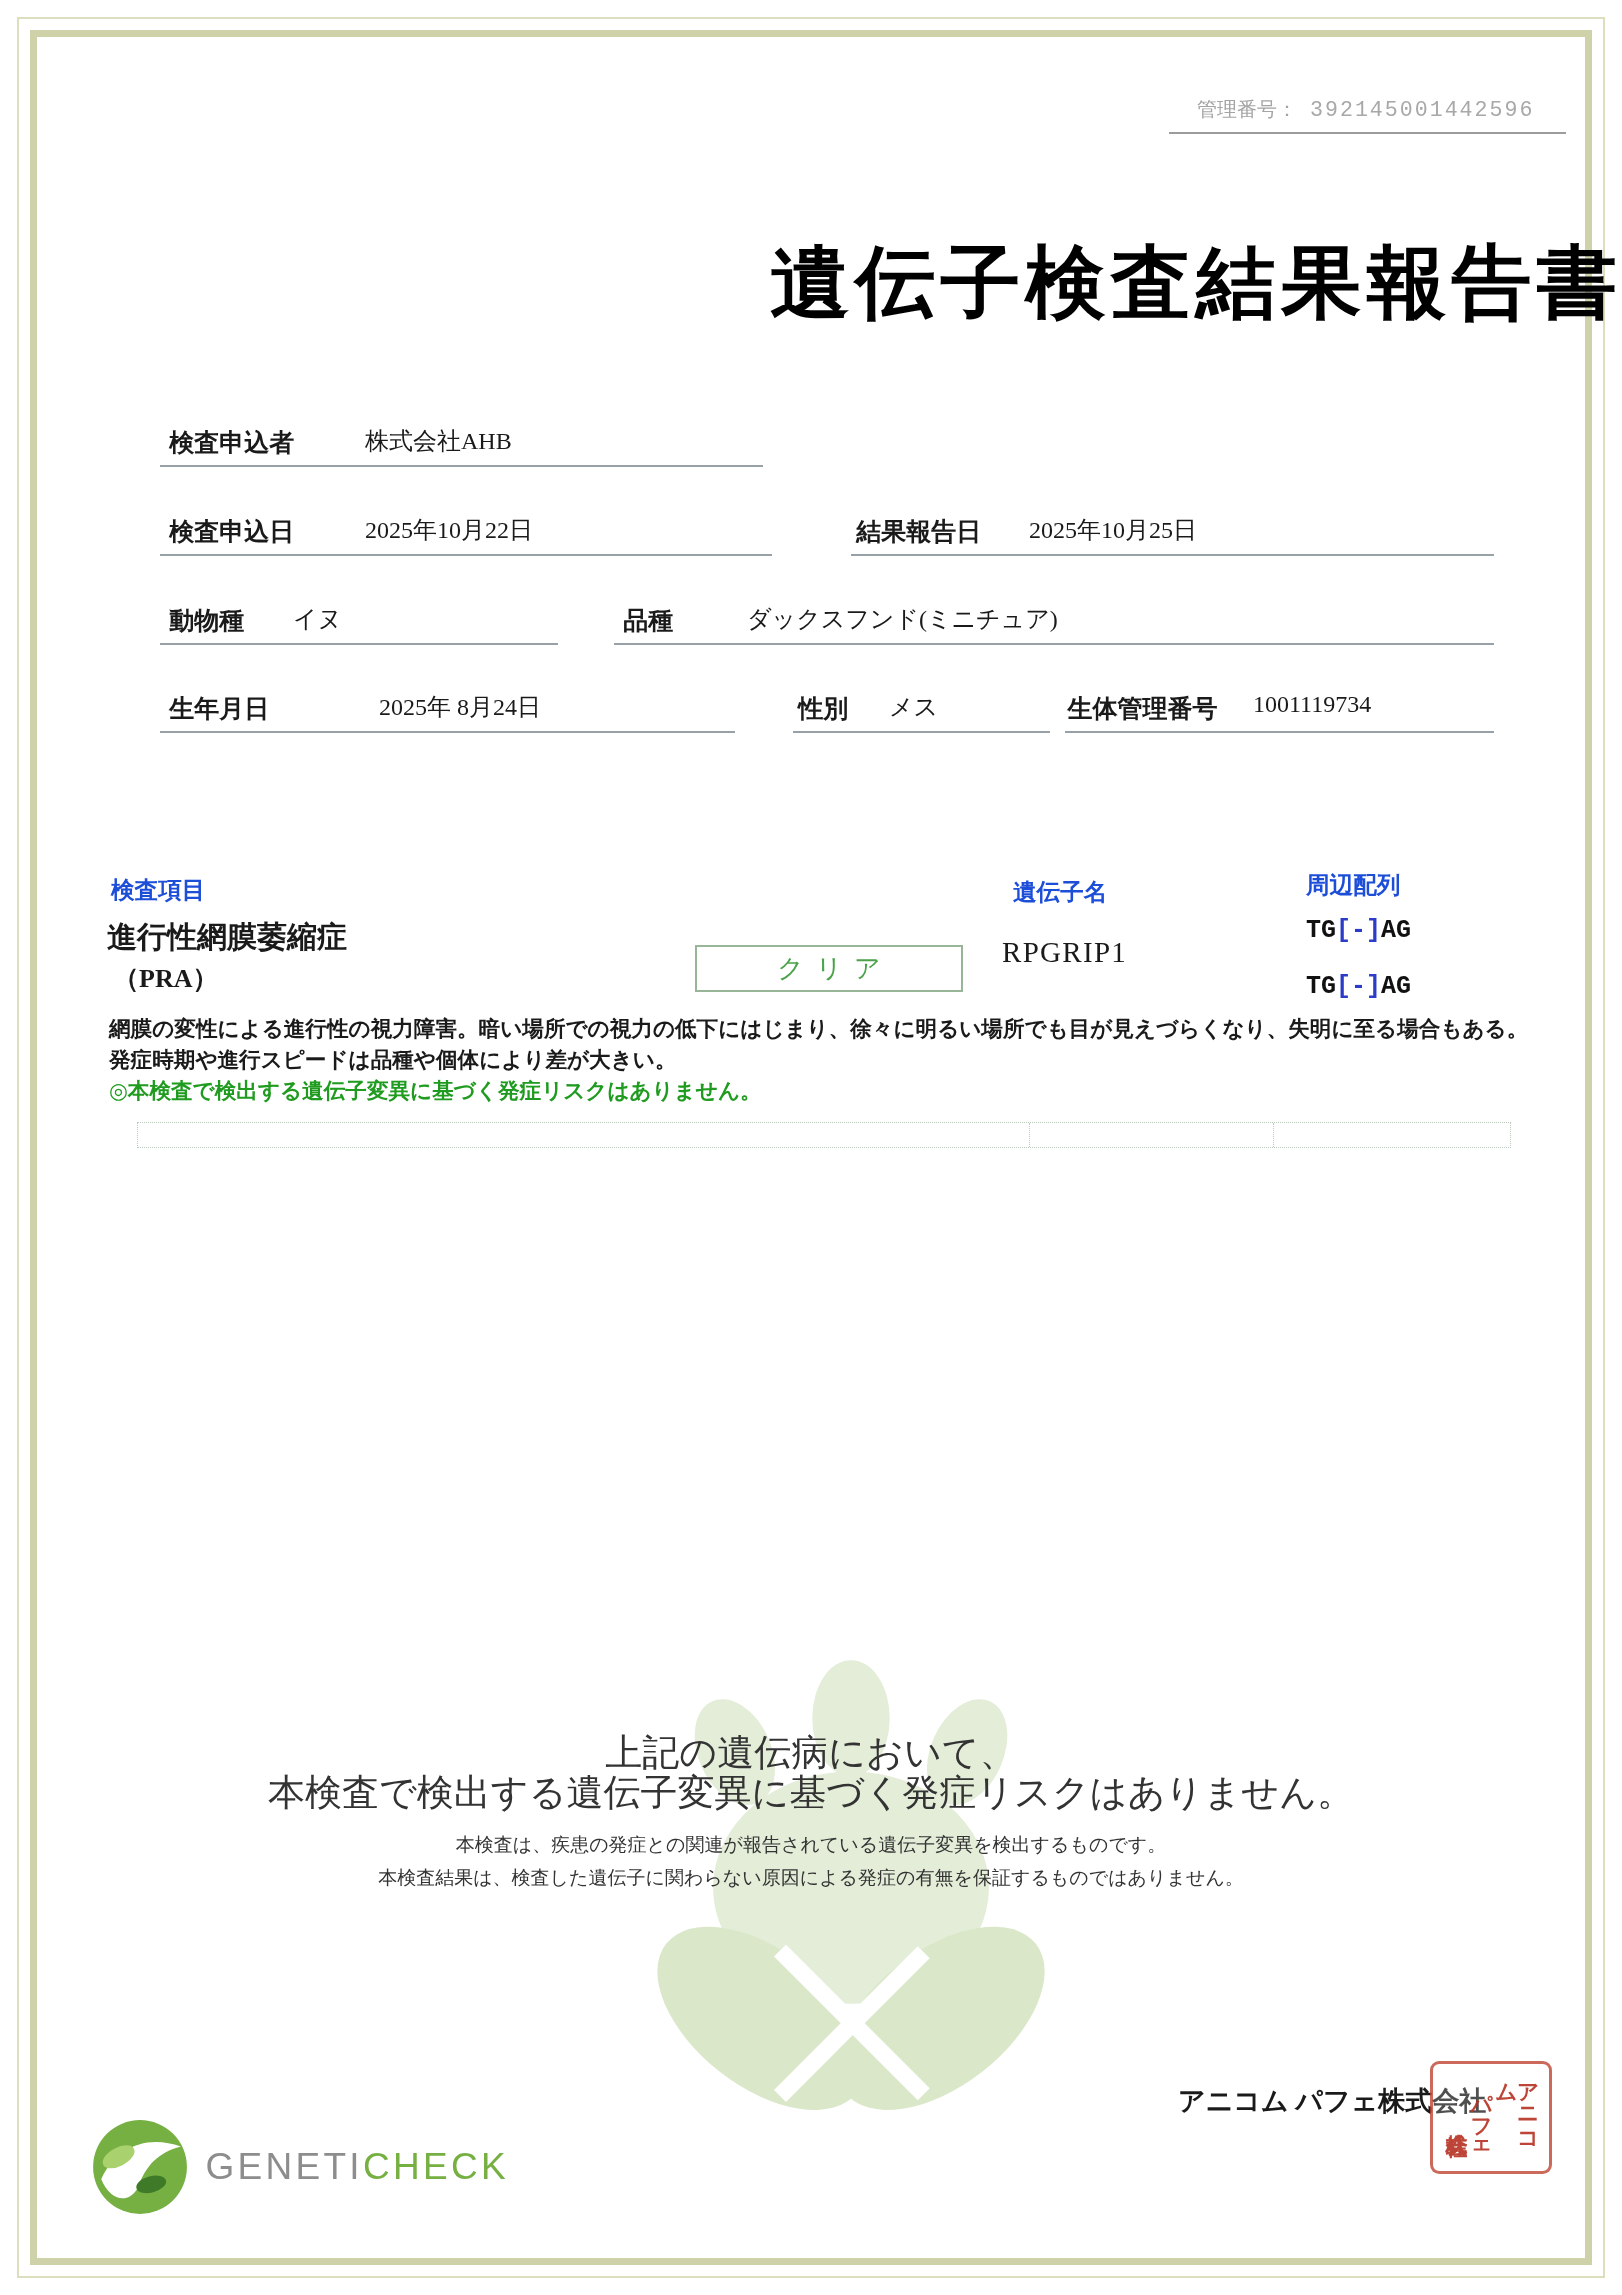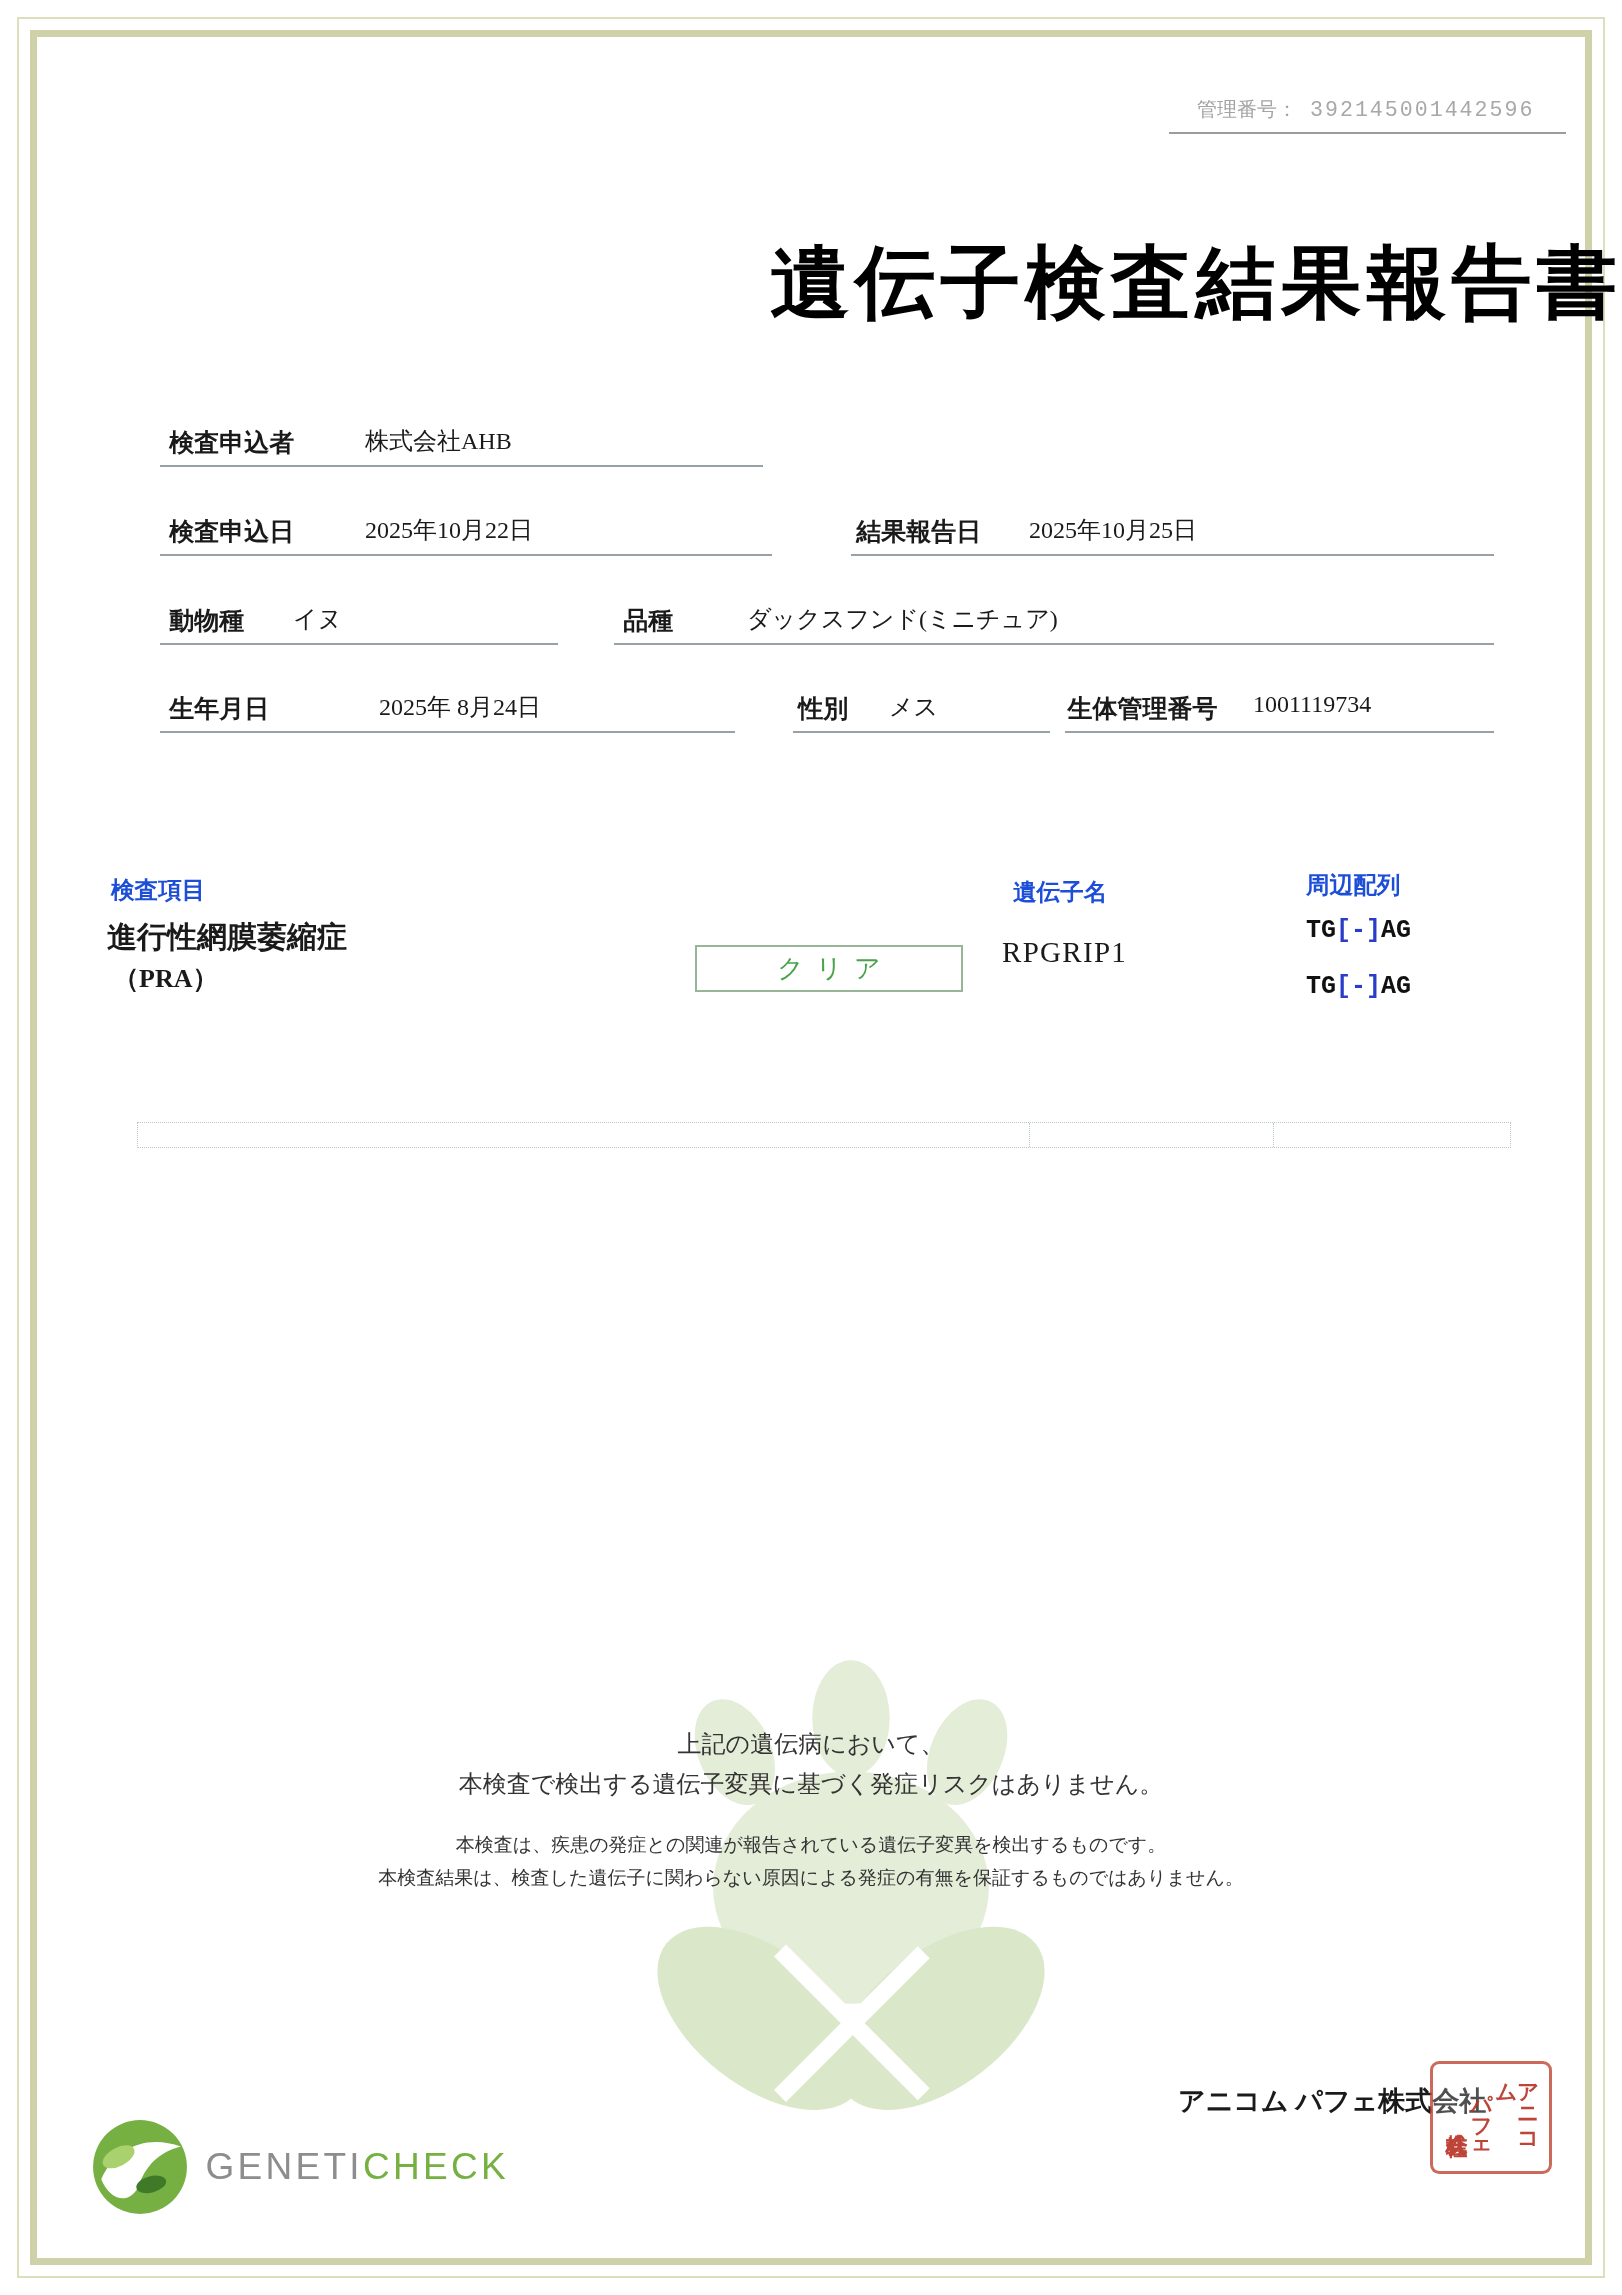--- a/index.html
+++ b/index.html
@@ -47,21 +47,21 @@
   .desc p{margin:0;white-space:nowrap}
   .desc .risk{color:#1f9b1f}
 
   .dotted-box{left:137px;top:1122px;width:1374px;height:26px;border:1.3px dotted #bccabc}
   .dotted-sep{position:absolute;top:0;height:100%;border-left:1.3px dotted #bccabc}
   .sep1{left:891px}
   .sep2{left:1135px}
 
   
   .summary{left:0;width:100%;text-align:center;font-family:"Liberation Sans","DejaVu Sans",sans-serif;color:#333;margin:0}
-  .s-main{font-size:24px}
+  .s-main{font-size:37px}
   .s-note{font-size:19px}
   .s1{top:1728px}.s2{top:1768px}.s3{top:1832px}.s4{top:1865px}
 
   
   .logo{left:89px;top:2116px;display:flex;align-items:center}
   .logo-icon{width:102px;height:102px;flex:0 0 auto}
   .logo-text{margin-left:14.4px;font-family:"Liberation Sans","DejaVu Sans",sans-serif;font-size:37px;letter-spacing:3.3px;white-space:nowrap}
   .logo-text .gray{color:#8d8d8d}
   .logo-text .green{color:#76b043}
 
@@ -145,20 +145,25 @@
     <span class="result-text">クリア</span>
   </div>
 
   <span class="green-label layer" style="left:1013px;top:876px">遺伝子名</span>
   <span class="abs layer gene-name">RPGRIP1</span>
 
   <span class="green-label layer" style="left:1306px;top:869px">周辺配列</span>
   <div class="seq seq1 layer"><span>TG</span><span class="mut">[-]</span><span>AG</span></div>
   <div class="seq seq2 layer"><span>TG</span><span class="mut">[-]</span><span>AG</span></div>
 
+  <div class="abs layer desc">
+    <p>網膜の変性による進行性の視力障害。暗い場所での視力の低下にはじまり、徐々に明るい場所でも目が見えづらくなり、失明に至る場合もある。</p>
+    <p>発症時期や進行スピードは品種や個体により差が大きい。</p>
+    <p class="risk">◎本検査で検出する遺伝子変異に基づく発症リスクはありません。</p>
+  </div>
 
   <div class="abs layer dotted-box">
     <div class="dotted-sep sep1"></div>
     <div class="dotted-sep sep2"></div>
   </div>
 
   <p class="abs layer summary s-main s1">上記の遺伝病において、</p>
   <p class="abs layer summary s-main s2">本検査で検出する遺伝子変異に基づく発症リスクはありません。</p>
   <p class="abs layer summary s-note s3">本検査は、疾患の発症との関連が報告されている遺伝子変異を検出するものです。</p>
   <p class="abs layer summary s-note s4">本検査結果は、検査した遺伝子に関わらない原因による発症の有無を保証するものではありません。</p>

